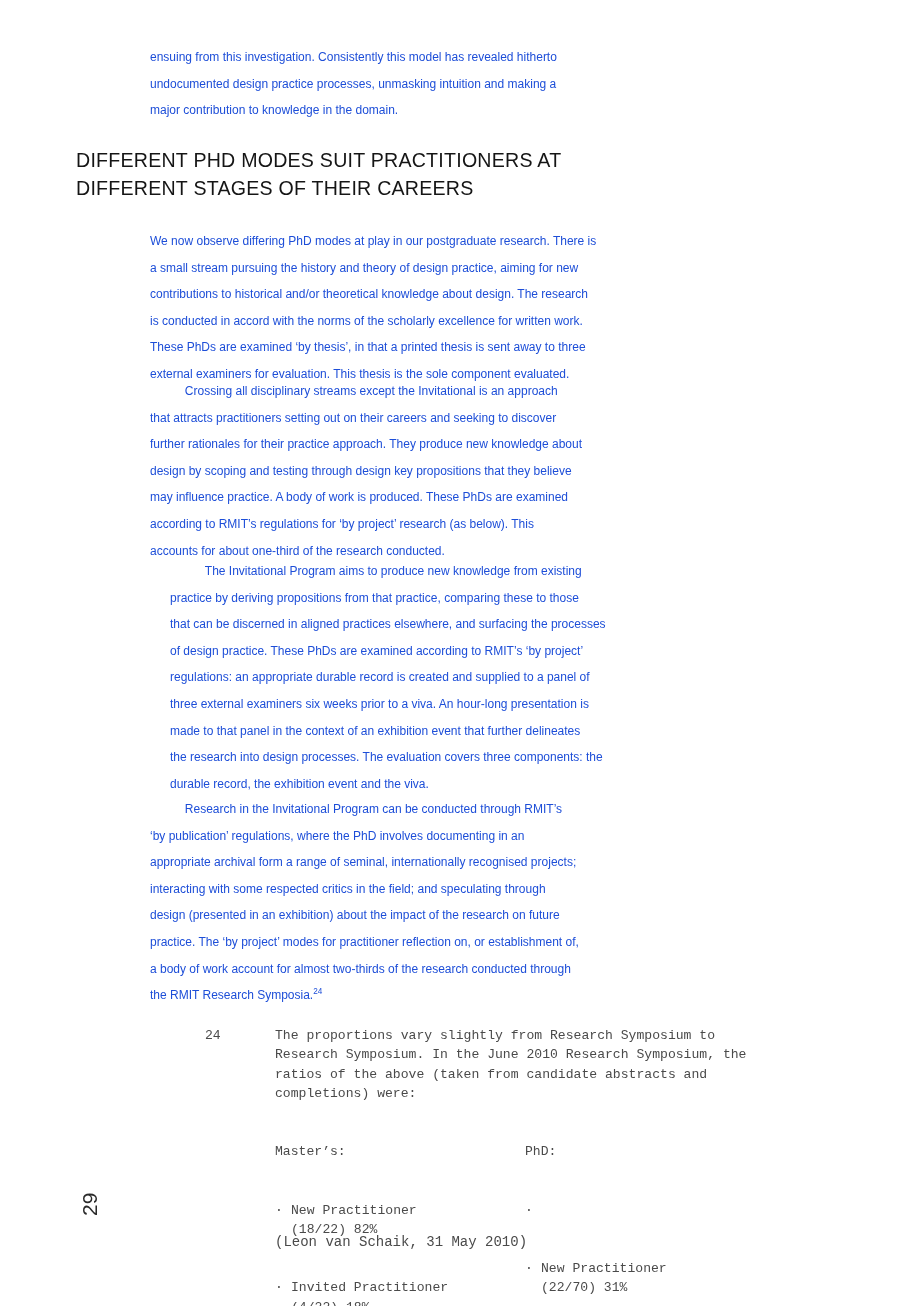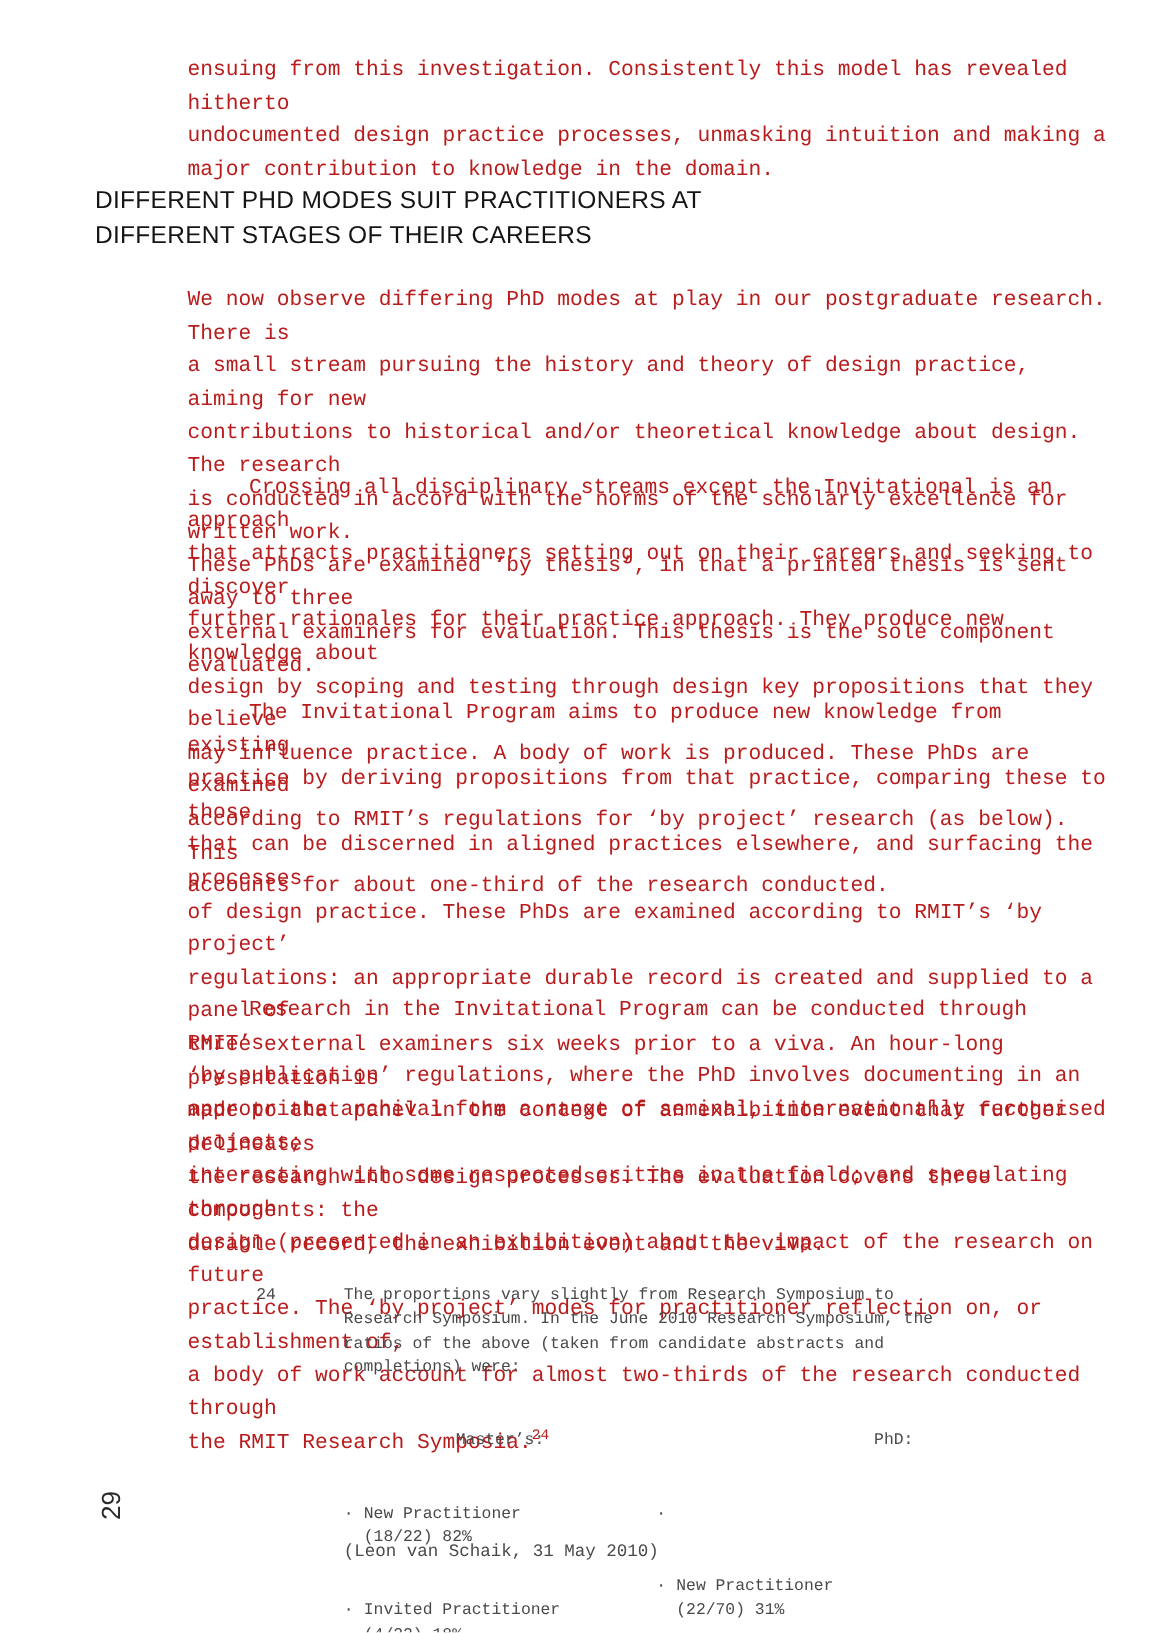--- a/index.html
+++ b/index.html
@@ -14,33 +14,33 @@
     background: #ffffff;
     overflow: hidden;
     color: #000000;
   }
 
   
   .body-text {
     position: absolute;
     left: 150px;
     width: 740px;
-    font-family: Liberation Mono, monospace;
-    font-size: 17px;
+    font-family: Liberation Sans, sans-serif;
+    font-size: 12px;
     line-height: 26.6px;
-    color: #b91c1c;
+    color: #1d4ed8;
     white-space: pre-line;
     text-align: left;
   }
   .para-indent { text-indent: 2.9em; }
 
   #para-1 { top: 44px; }
   #para-2 { top: 228px; }
   #para-3 { top: 378px; }
-  #para-4 { top: 558px; }
+  #para-4 { top: 558px; margin-left: 20px; }
   #para-5 { top: 796px; }
 
   .fn-ref {
     font-size: 0.68em;
     vertical-align: super;
     line-height: 0;
   }
 
   
   .section-heading {
@@ -86,21 +86,20 @@
     display: flex;
     margin-top: 0;
   }
   .fn-col {
     white-space: pre;
   }
   .fn-col-master { width: 250px; flex: 0 0 250px; }
   .fn-col-phd { flex: 1 1 auto; }
   .fn-col-head {
     white-space: pre;
-    text-align: center;
   }
   .fn-item {
     display: flex;
     align-items: flex-start;
   }
   .fn-bullet {
     width: 16px;
     flex: 0 0 16px;
     white-space: pre;
   }

